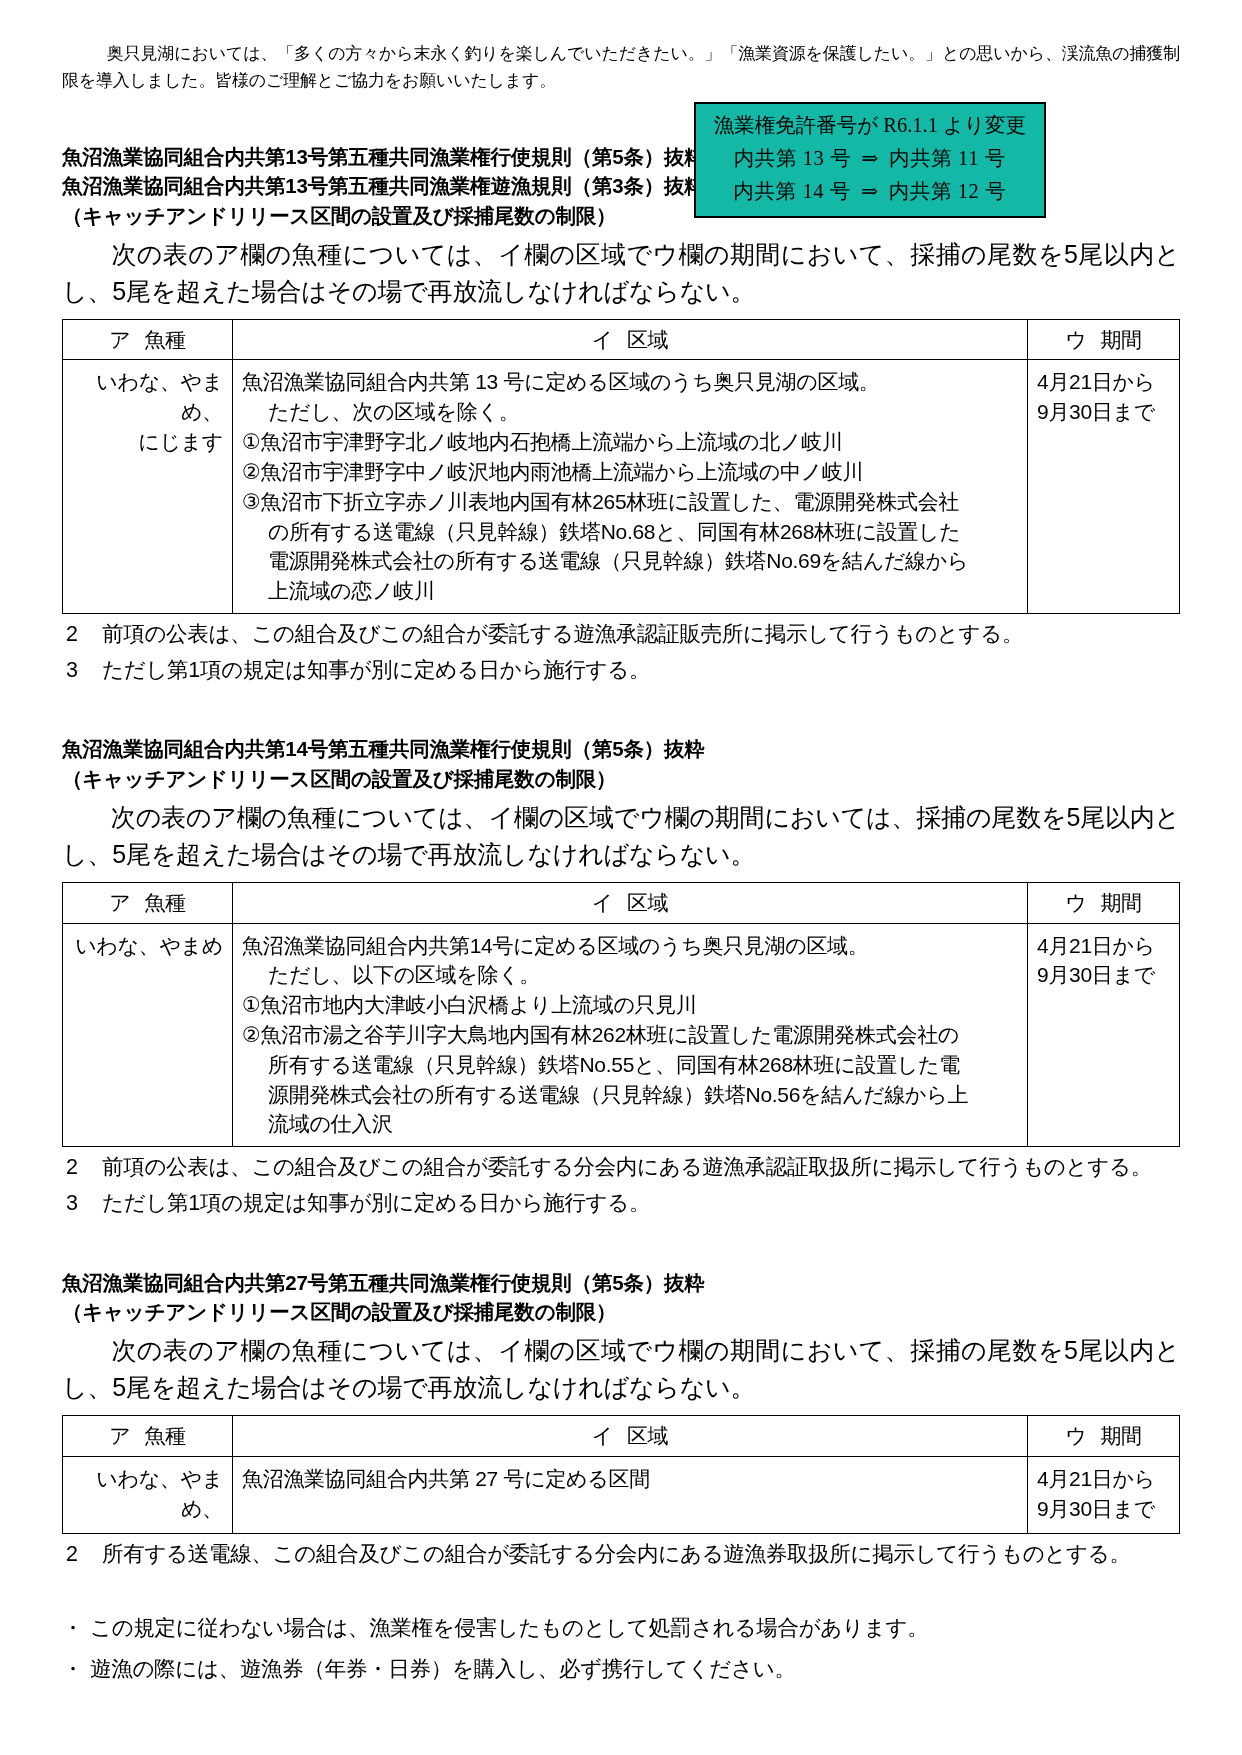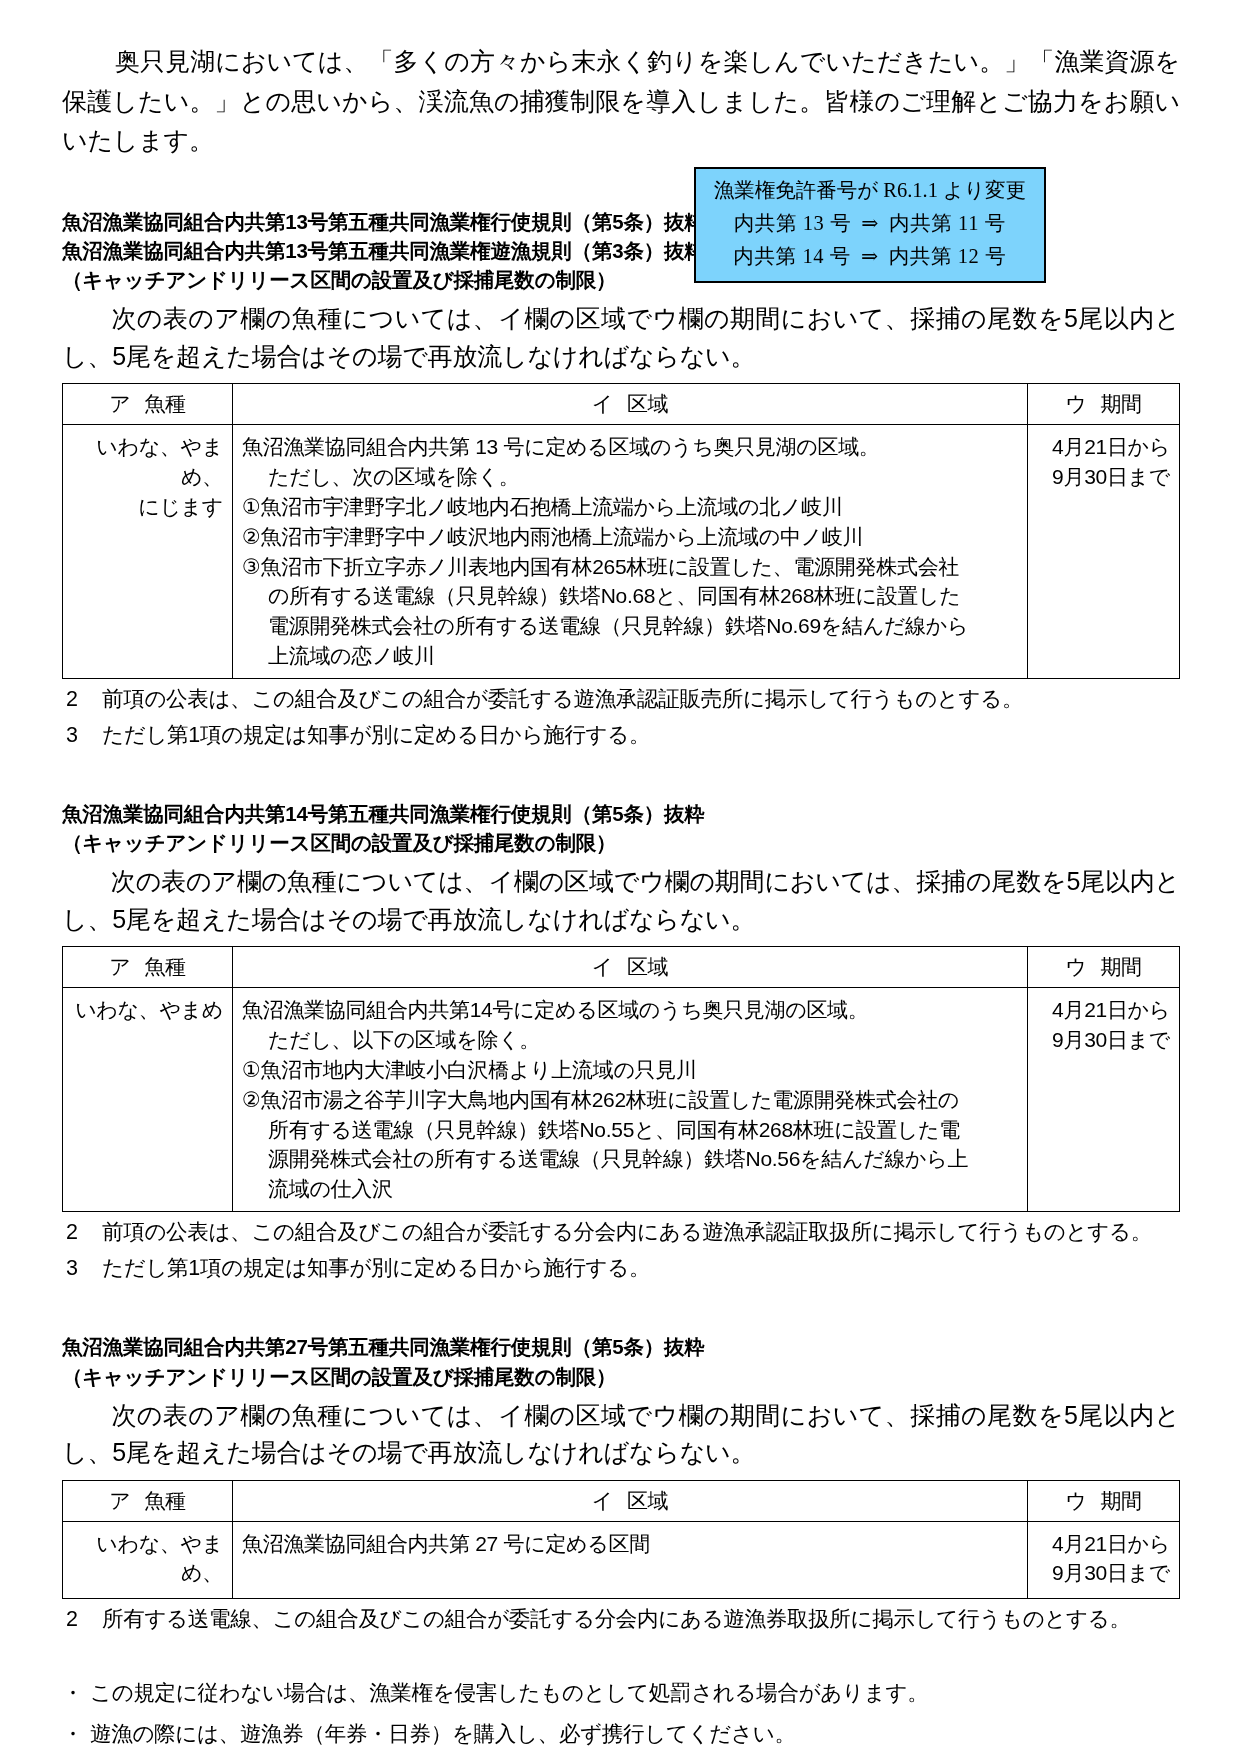--- a/index.html
+++ b/index.html
@@ -20,43 +20,44 @@
     min-height: 1755px;
     padding: 0;
     box-sizing: border-box;
   }
   .inner {
     padding: 42px 62px 30px 62px;
   }
 
   
   .intro {
-    font-size: 25px;
+    font-size: 17px;
     line-height: 1.58;
     letter-spacing: -0.2px;
     text-align: justify;
     margin: 0 0 6px 0;
     text-indent: 28px;
+    font-family: Liberation Mono, monospace;
   }
 
   
   .notice-wrap {
     display: flex;
     justify-content: flex-end;
     margin: 2px 134px 0 0;
     position: relative;
     z-index: 3;
   }
   .notice-box {
     border: 2px solid #000;
     padding: 5px 18px 8px 18px;
     font-family: "Liberation Serif", "DejaVu Serif", serif;
     font-size: 20.5px;
     line-height: 1.62;
-    background: #7dd3fc;
+    background: #14b8a6;
     min-width: 280px;
   }
   .notice-box .nline1 { white-space: nowrap; }
   .notice-box .nrow {
     text-align: center;
     white-space: nowrap;
     letter-spacing: 0.6px;
   }
   .notice-box .arrow { padding: 0 10px; }
 
@@ -102,21 +103,21 @@
   }
   table.rule-table th {
     text-align: center;
     padding: 5px 6px;
     white-space: nowrap;
   }
   .col-species { width: 170px; }
   .col-period  { width: 152px; }
   th .hdr-label .mk { padding-right: 14px; }
   td.cell-species { text-align: right; }
-  td.cell-period  { text-align: right; white-space: nowrap; }
+  td.cell-period  { text-align: left; white-space: nowrap; }
   .ln { display: block; }
   .ln.ind1 { padding-left: 26px; }
   .ln.ind2 { padding-left: 26px; }
 
   
   .note {
     font-size: 21.5px;
     line-height: 1.5;
     letter-spacing: -0.3px;
     margin: 4px 0 0 0;

